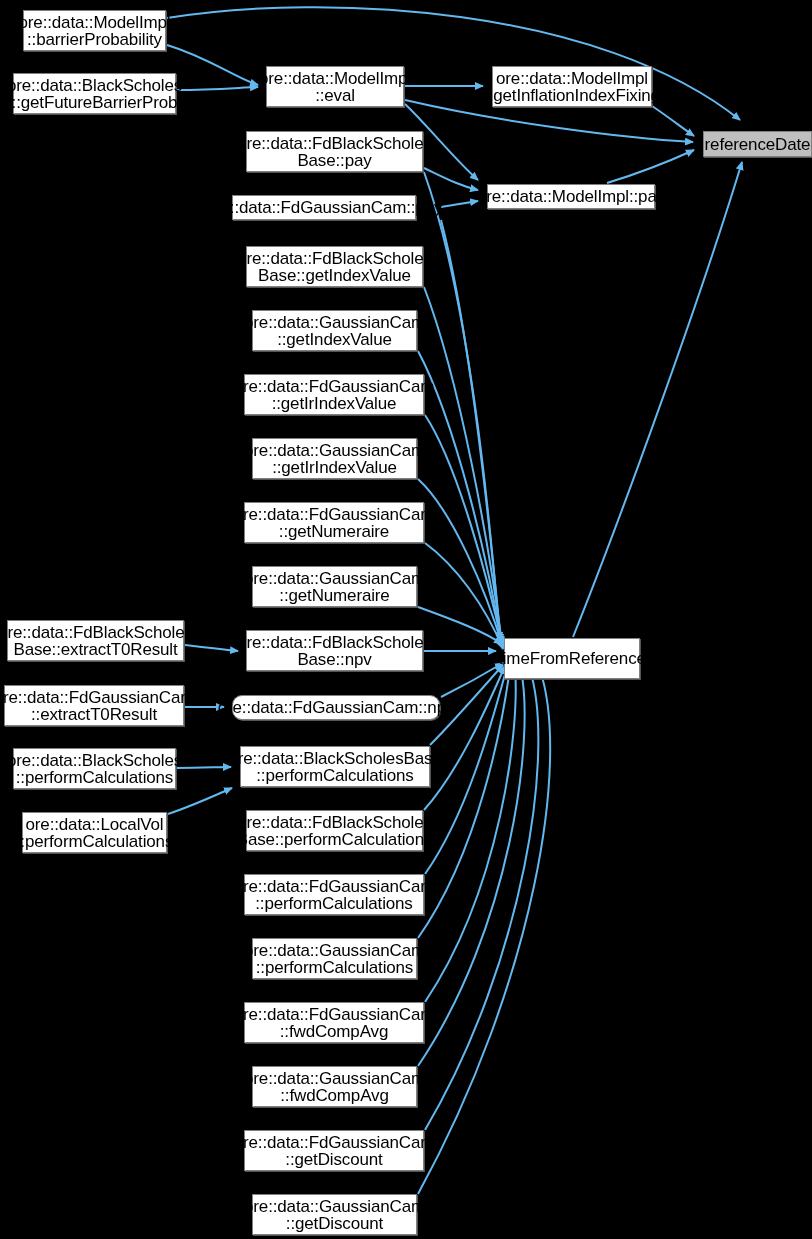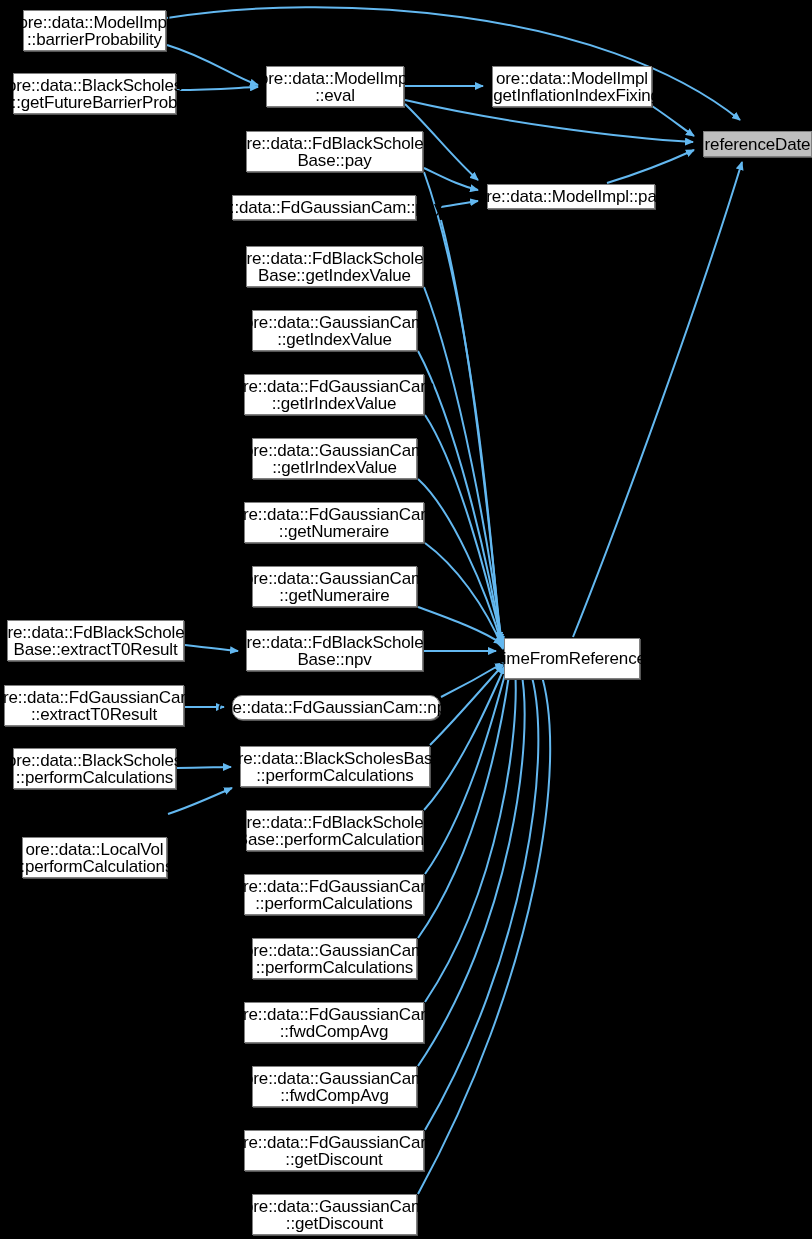--- a/index.html
+++ b/index.html
@@ -103,21 +103,21 @@
       <div class="node" style="left: 246px; top: 630px; width: 177px; height: 41px;">ore::data::FdBlackScholes
 Base::npv</div>
       <div class="node" style="left: 504px; top: 638px; width: 136px; height: 41px;">timeFromReference</div>
       <div class="node" style="left: 4px; top: 685px; width: 180px; height: 41px;">ore::data::FdGaussianCam
 ::extractT0Result</div>
       <div class="node" style="left: 232px; top: 695px; width: 208px; height: 25px; border-radius: 10px;">ore::data::FdGaussianCam::npv</div>
       <div class="node" style="left: 13px; top: 748px; width: 163px; height: 41px;">ore::data::BlackScholes
 ::performCalculations</div>
       <div class="node" style="left: 240px; top: 746px; width: 190px; height: 41px;">ore::data::BlackScholesBase
 ::performCalculations</div>
-      <div class="node" style="left: 22px; top: 812px; width: 145px; height: 41px; margin-top: 25px;">ore::data::LocalVol
+      <div class="node" style="left: 22px; top: 812px; width: 145px; height: 41px;">ore::data::LocalVol
 ::performCalculations</div>
       <div class="node" style="left: 246px; top: 810px; width: 177px; height: 41px;">ore::data::FdBlackScholes
 Base::performCalculations</div>
       <div class="node" style="left: 244px; top: 874px; width: 180px; height: 41px;">ore::data::FdGaussianCam
 ::performCalculations</div>
       <div class="node" style="left: 252px; top: 938px; width: 165px; height: 41px;">ore::data::GaussianCam
 ::performCalculations</div>
       <div class="node" style="left: 244px; top: 1002px; width: 180px; height: 41px;">ore::data::FdGaussianCam
 ::fwdCompAvg</div>
       <div class="node" style="left: 252px; top: 1066px; width: 165px; height: 41px;">ore::data::GaussianCam

